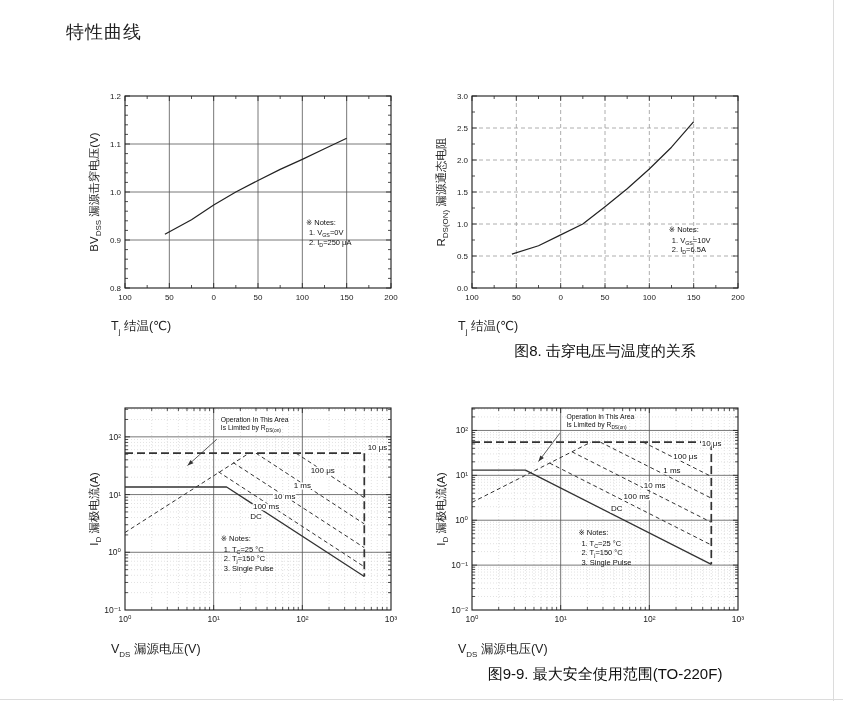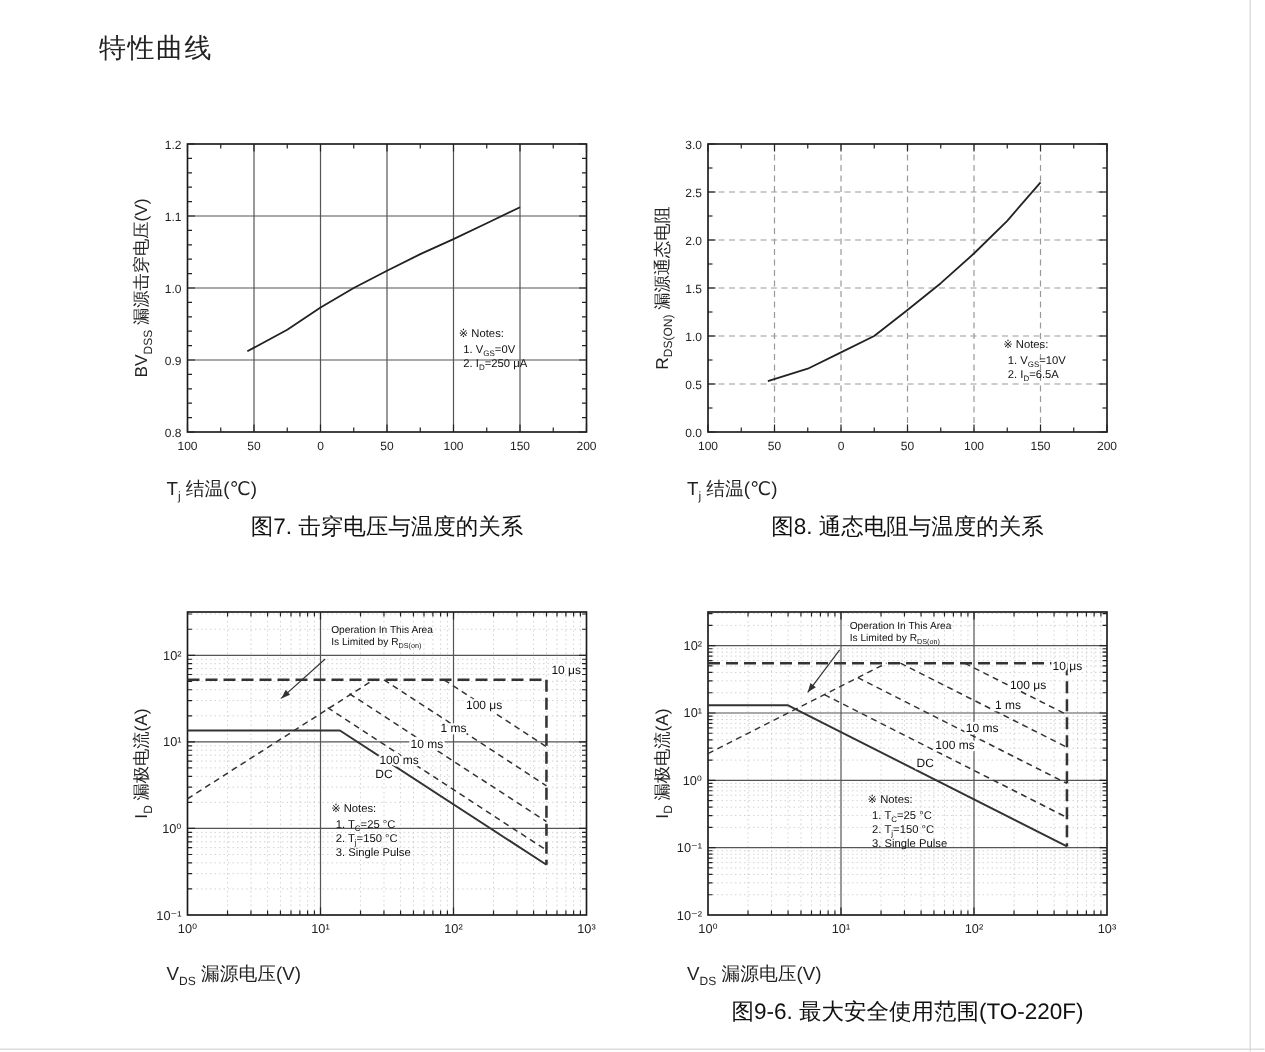--- a/index.html
+++ b/index.html
@@ -127,21 +127,20 @@
       <line x1="40" y1="27.19999999999981" x2="43" y2="27.19999999999981" stroke="#222" stroke-width="0.8"></line>
       <line x1="306" y1="27.19999999999981" x2="303" y2="27.19999999999981" stroke="#222" stroke-width="0.8"></line>
       <line x1="40" y1="17.5999999999998" x2="43" y2="17.5999999999998" stroke="#222" stroke-width="0.8"></line>
       <line x1="306" y1="17.5999999999998" x2="303" y2="17.5999999999998" stroke="#222" stroke-width="0.8"></line>
       <path d="M79.9 146.2 L106.5 131.8 L128.7 117.0 L150.8 104.0 L173.0 92.5 L195.2 81.4 L217.3 71.4 L239.5 60.8 L261.7 50.2" fill="none" stroke="#222" stroke-width="1.2" stroke-linejoin="round"></path>
       <text x="220.88000000000002" y="136.64000000000001" font-size="7.5" text-anchor="start" fill="#111">※ Notes:</text>
       <text x="223.88000000000002" y="147.14000000000001" font-size="7.5" text-anchor="start" fill="#111"><tspan>1. V</tspan><tspan dy="2" font-size="5.3">GS</tspan><tspan dy="-2" font-size="7.5">=0V</tspan></text>
       <text x="223.88000000000002" y="156.64000000000001" font-size="7.5" text-anchor="start" fill="#111"><tspan>2. I</tspan><tspan dy="2" font-size="5.3">D</tspan><tspan dy="-2" font-size="7.5">=250 μA</tspan></text>
     </svg>
   <div class="xt"><span>T</span><sub>j</sub><span> 结温(℃)</span></div>
-  <figcaption class="cap">图7. 击穿电压与温度的关系</figcaption>
 </figure>
 
 <figure class="fig figT" style="left:432px;top:88px;margin:0;">
   <div class="yt"><span>R</span><sub>DS(ON)</sub><span> 漏源通态电阻</span></div>
   <svg width="320" height="232">
       <line x1="84.33333333333333" y1="8" x2="84.33333333333333" y2="200" stroke="#999" stroke-width="0.8" stroke-dasharray="4 3"></line>
       <line x1="128.66666666666666" y1="8" x2="128.66666666666666" y2="200" stroke="#999" stroke-width="0.8" stroke-dasharray="4 3"></line>
       <line x1="173" y1="8" x2="173" y2="200" stroke="#999" stroke-width="0.8" stroke-dasharray="4 3"></line>
       <line x1="217.33333333333331" y1="8" x2="217.33333333333331" y2="200" stroke="#999" stroke-width="0.8" stroke-dasharray="4 3"></line>
       <line x1="261.6666666666667" y1="8" x2="261.6666666666667" y2="200" stroke="#999" stroke-width="0.8" stroke-dasharray="4 3"></line>
@@ -216,21 +215,21 @@
       <line x1="40" y1="56" x2="43" y2="56" stroke="#222" stroke-width="0.8"></line>
       <line x1="306" y1="56" x2="303" y2="56" stroke="#222" stroke-width="0.8"></line>
       <line x1="40" y1="24" x2="43" y2="24" stroke="#222" stroke-width="0.8"></line>
       <line x1="306" y1="24" x2="303" y2="24" stroke="#222" stroke-width="0.8"></line>
       <path d="M79.9 166.1 L106.5 157.8 L128.7 146.9 L150.8 136.0 L173.0 118.7 L195.2 100.8 L217.3 81.0 L239.5 59.2 L261.7 33.6" fill="none" stroke="#222" stroke-width="1.2" stroke-linejoin="round"></path>
       <text x="236.84" y="144.32" font-size="7.5" text-anchor="start" fill="#111">※ Notes:</text>
       <text x="239.84" y="154.82" font-size="7.5" text-anchor="start" fill="#111"><tspan>1. V</tspan><tspan dy="2" font-size="5.3">GS</tspan><tspan dy="-2" font-size="7.5">=10V</tspan></text>
       <text x="239.84" y="164.32" font-size="7.5" text-anchor="start" fill="#111"><tspan>2. I</tspan><tspan dy="2" font-size="5.3">D</tspan><tspan dy="-2" font-size="7.5">=6.5A</tspan></text>
     </svg>
   <div class="xt"><span>T</span><sub>j</sub><span> 结温(℃)</span></div>
-  <figcaption class="cap">图8. 通态电阻与温度的关系</figcaption>
+  <figcaption class="cap">图8. 击穿电压与温度的关系</figcaption>
 </figure>
 
 <figure class="fig figB" style="left:85px;top:398px;margin:0;">
   <div class="yt"><span>I</span><sub>D</sub><span> 漏极电流(A)</span></div>
   <svg width="320" height="245">
       <line x1="66.69132628220633" y1="10" x2="66.69132628220633" y2="212" stroke="#c4c4c4" stroke-width="0.5" stroke-dasharray="1 2"></line>
       <line x1="82.30475125181007" y1="10" x2="82.30475125181007" y2="212" stroke="#c4c4c4" stroke-width="0.5" stroke-dasharray="1 2"></line>
       <line x1="93.38265256441267" y1="10" x2="93.38265256441267" y2="212" stroke="#c4c4c4" stroke-width="0.5" stroke-dasharray="1 2"></line>
       <line x1="101.97534038446034" y1="10" x2="101.97534038446034" y2="212" stroke="#c4c4c4" stroke-width="0.5" stroke-dasharray="1 2"></line>
       <line x1="108.99607753401641" y1="10" x2="108.99607753401641" y2="212" stroke="#c4c4c4" stroke-width="0.5" stroke-dasharray="1 2"></line>
@@ -651,17 +650,17 @@
       <text x="134.43" y="21.11" font-size="6.8" text-anchor="start" fill="#111">Operation In This Area</text>
       <text x="134.43" y="29.11" font-size="6.8" text-anchor="start" fill="#111"><tspan>Is Limited by R</tspan><tspan dy="2" font-size="4.8">DS(on)</tspan></text>
       <line x1="127.78" y1="35.25" x2="106.5" y2="63.53" stroke="#333" stroke-width="0.8"></line>
       <polygon points="106.5,63.5 108.3,57.4 111.9,60.1" fill="#333"></polygon>
       <text x="146.4" y="137.26" font-size="7.5" text-anchor="start" fill="#111">※ Notes:</text>
       <text x="149.4" y="147.76" font-size="7.5" text-anchor="start" fill="#111"><tspan>1. T</tspan><tspan dy="2" font-size="5.3">C</tspan><tspan dy="-2" font-size="7.5">=25 °C</tspan></text>
       <text x="149.4" y="157.26" font-size="7.5" text-anchor="start" fill="#111"><tspan>2. T</tspan><tspan dy="2" font-size="5.3">j</tspan><tspan dy="-2" font-size="7.5">=150 °C</tspan></text>
       <text x="149.4" y="166.76" font-size="7.5" text-anchor="start" fill="#111"><tspan>3. Single Pulse</tspan></text>
     </svg>
   <div class="xt"><span>V</span><sub>DS</sub><span> 漏源电压(V)</span></div>
-  <figcaption class="cap">图9-6. 最大安全使用范围(TO-220F)</figcaption>
+  <figcaption class="cap">图9-9. 最大安全使用范围(TO-220F)</figcaption>
 </figure>
 
 <div class="page-edge-right"></div>
 <div class="page-edge-bottom"></div>
 
 </body></html>

